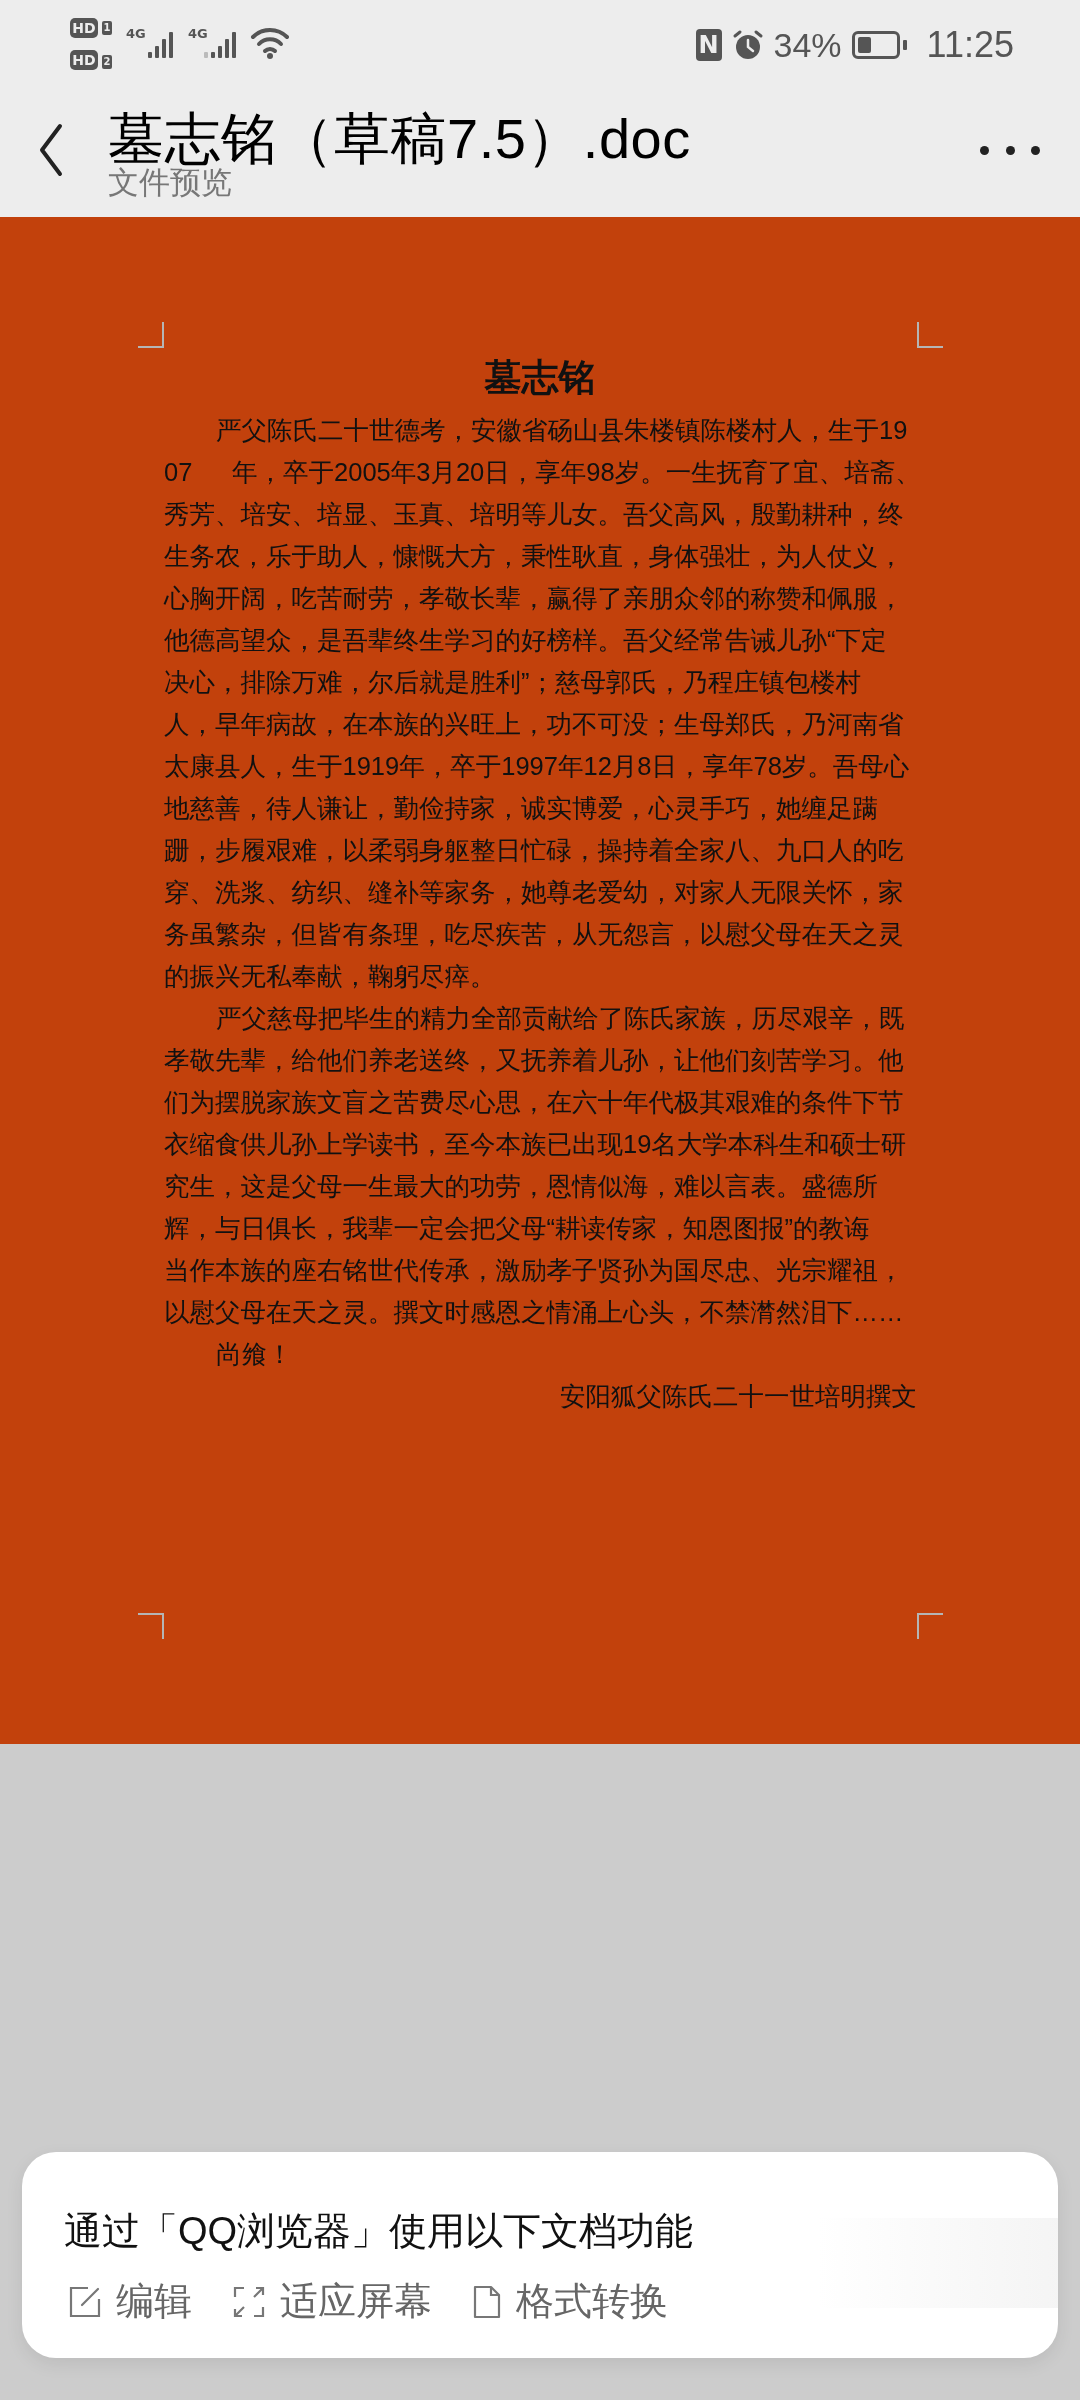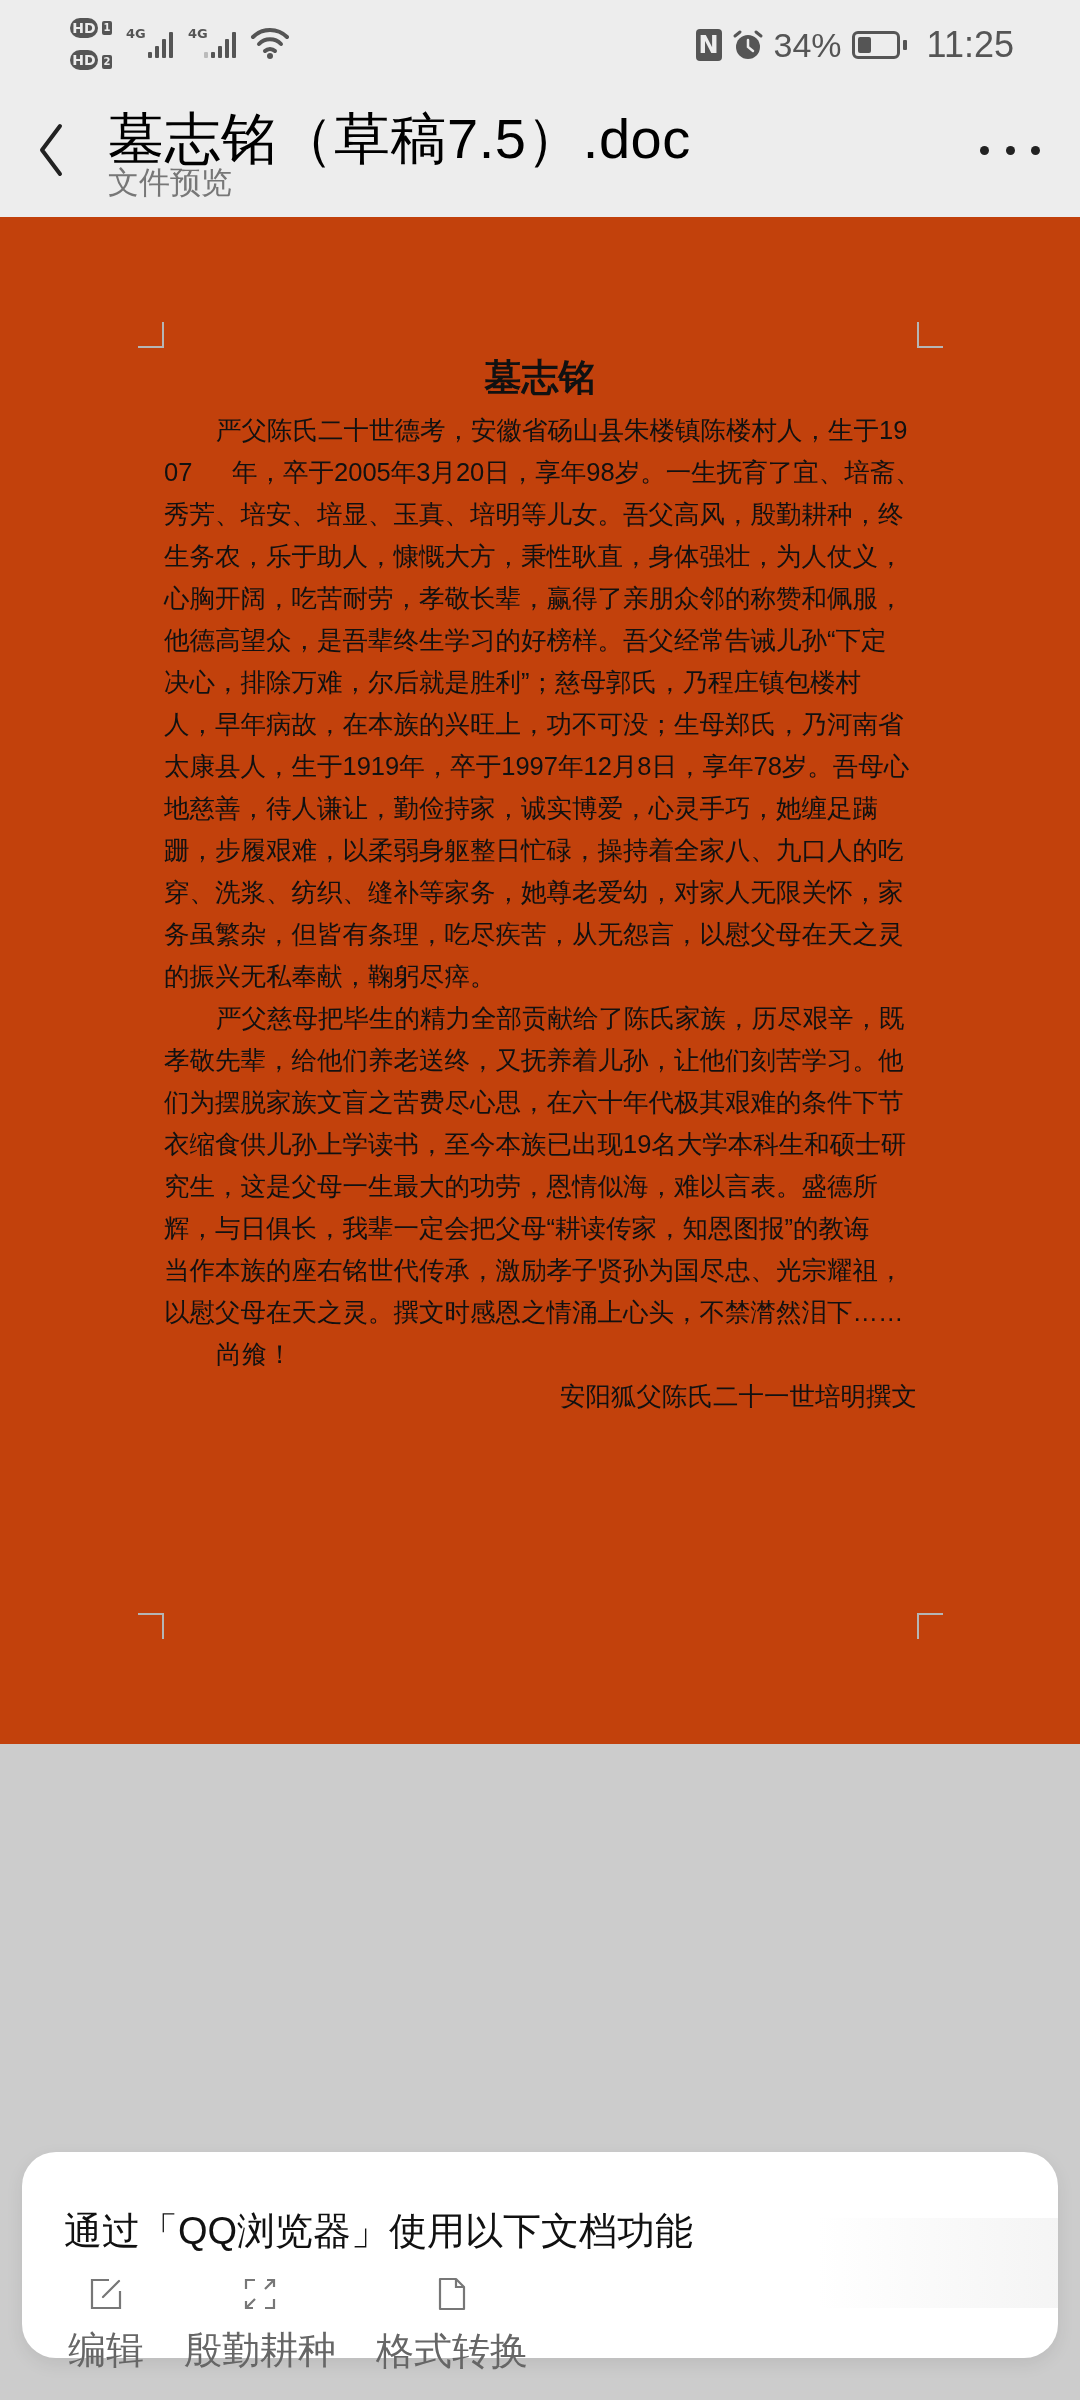--- a/index.html
+++ b/index.html
@@ -11,21 +11,21 @@
       color: #000;
     }
     
     .statusbar {
       position: absolute; left: 0; top: 0; width: 1080px; height: 88px;
       background: #ededed;
     }
     .sb-left { position: absolute; left: 70px; top: 14px; height: 60px; }
     .hd {
       position: absolute; left: 0; width: 28px; height: 20px;
-      border-radius: 10px; background: #555; color: #ededed;
+      border-radius: 5px; background: #555; color: #ededed;
       font: bold 14px "DejaVu Sans", sans-serif; line-height: 20px; text-align: center;
     }
     .hd-sub {
       position: absolute; left: 32px; width: 10px; height: 14px; border-radius: 2px;
       background: #555; color: #ededed; font: bold 10px "DejaVu Sans", sans-serif;
       line-height: 14px; text-align: center;
     }
     .net-label {
       position: absolute; font: bold 13px "DejaVu Sans", sans-serif; color: #555;
     }
@@ -95,21 +95,21 @@
       position: absolute; left: 22px; top: 2152px; width: 1036px; height: 206px;
       background: #ffffff; border-radius: 34px;
       box-shadow: 0 6px 18px rgba(0,0,0,0.08);
     }
     .sheet-title {
       position: absolute; left: 42px; top: 54px; font-size: 38px; color: #111; white-space: nowrap;
     }
     .sheet-actions {
       position: absolute; left: 46px; top: 124px; display: flex; align-items: center; gap: 40px;
     }
-    .action { display: flex; align-items: center; gap: 14px; cursor: pointer; flex-direction: column; }
+    .action { display: flex; align-items: center; gap: 14px; cursor: pointer; }
     .action-label { font-size: 38px; color: #666; white-space: nowrap; }
     .action svg { display: block; }
     .sheet-fade {
       position: absolute; right: 0; top: 66px; width: 240px; height: 90px;
       background: linear-gradient(90deg, rgba(255,255,255,0) 0%, rgba(240,240,240,0.7) 100%);
       border-radius: 0 0 0 0;
     }
   </style>
 </head>
 <body>
@@ -223,21 +223,21 @@
       </svg>
       <span class="action-label">编辑</span>
     </div>
     <div class="action">
       <svg width="34" height="34" viewBox="0 0 34 34">
         <path d="M3 12 V3 H12" fill="none" stroke="#777" stroke-width="2.2"></path>
         <path d="M22 31 H31 V22" fill="none" stroke="#777" stroke-width="2.2"></path>
         <path d="M31 10 L31 3 L24 3 M31 3 L22 12" fill="none" stroke="#777" stroke-width="2.2"></path>
         <path d="M3 24 L3 31 L10 31 M3 31 L12 22" fill="none" stroke="#777" stroke-width="2.2"></path>
       </svg>
-      <span class="action-label">殷勤耕种</span>
+      <span class="action-label">适应屏幕</span>
     </div>
     <div class="action">
       <svg width="30" height="36" viewBox="0 0 30 36">
         <path d="M3 3 H19 L27 11 V33 H3 Z" fill="none" stroke="#777" stroke-width="2.2" stroke-linejoin="round"></path>
         <path d="M19 3 V11 H27" fill="none" stroke="#777" stroke-width="2.2"></path>
       </svg>
       <span class="action-label">格式转换</span>
     </div>
   </div>
 </div>

